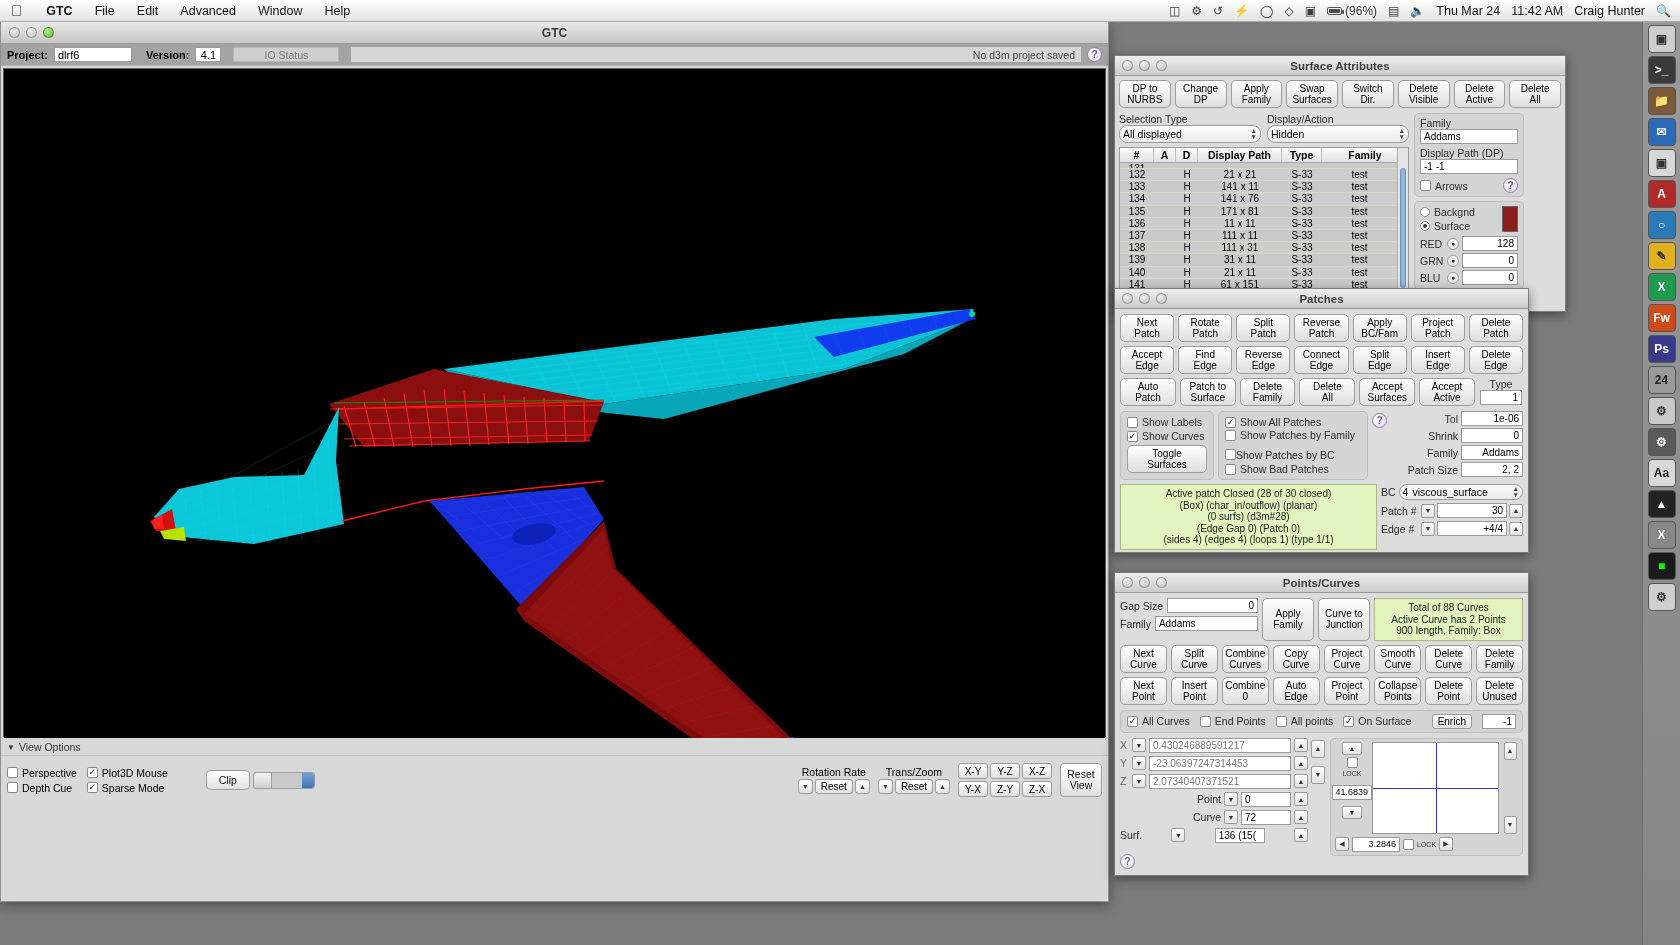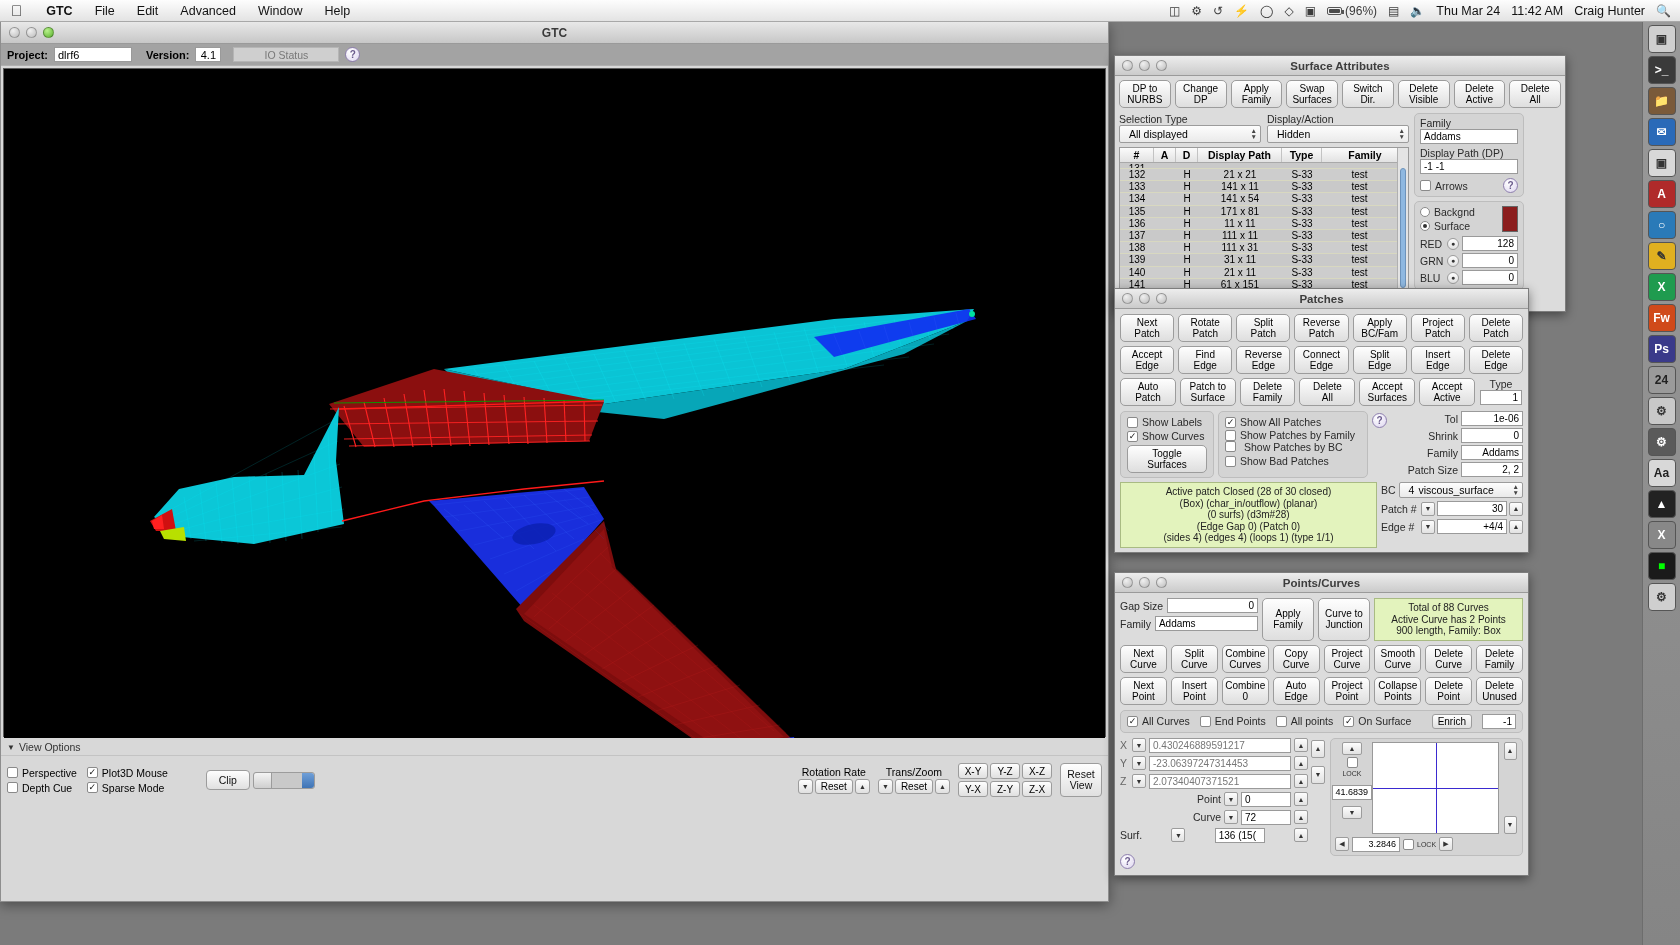--- a/index.html
+++ b/index.html
@@ -118,22 +118,22 @@
   .tbtn { border:1px solid #9c9c9c; border-radius:5px;
     background:linear-gradient(#fefefe,#dedede); font-size:10px;
     line-height:11px; text-align:center; padding:2px 0; flex:1;
     display:flex; flex-direction:column; align-items:center; justify-content:center;
     min-height:26px; }
 
   .group { border:1px solid #bdbdbd; border-radius:5px; background:#d4d4d4;
     padding:4px 6px; }
   .fl { font-size:10.5px; color:#2a2a2a; }
   .popup { background:linear-gradient(#fdfdfd,#eaeaea); border:1px solid #9c9c9c;
-    border-radius:2px; height:18px; display:flex; align-items:center;
-    padding:0 9px; font-size:10.5px; position:relative; }
+    border-radius:8px; height:18px; display:flex; align-items:center;
+    padding:0 3px; font-size:10.5px; position:relative; }
   .popup .arrows { position:absolute; right:3px; top:50%;
     transform:translateY(-50%); font-size:6.5px; line-height:6px;
     color:#444; text-align:center; }
 
   
   .tbl { border:1px solid #9a9a9a; background:#fff; }
   .thead { display:flex; height:15px; background:linear-gradient(#fbfbfb,#e2e2e2);
     border-bottom:1px solid #a9a9a9; font-size:10.5px; font-weight:bold; }
   .thead div { display:flex; align-items:center; justify-content:center;
     border-right:1px solid #c3c3c3; }
@@ -207,20 +207,21 @@
     </div>
     <div class="tl-title">GTC</div>
   </div>
 
   <div id="projrow">
     <span class="lbl">Project:</span>
     <span class="tfield" style="width:78px">dlrf6</span>
     <span class="lbl" style="margin-left:8px">Version:</span>
     <span class="tfield" style="width:26px;justify-content:center">4.1</span>
     <span class="sunken" style="width:106px;margin-left:6px">IO Status</span>
+    <span class="sunken" style="flex:1;margin-left:6px;justify-content:flex-end;padding-right:6px;background:#d5d5d5;border:none;color:#444">No d3m project saved</span>
     <span class="helpbtn">?</span>
   </div>
 
 
   <div id="glwrap">
     <svg id="glcanvas" viewBox="0 0 1101 669" preserveAspectRatio="none">
       <rect width="1101" height="669" fill="#000"></rect>
       <defs>
         <linearGradient id="cyanBody" x1="0" y1="0" x2="1" y2="0">
           <stop offset="0" stop-color="#00c8d8"></stop>
@@ -554,21 +555,21 @@
                 <div style="width:22px"></div>
                 <div style="width:22px">H</div>
                 <div style="width:84px">141 x  11</div>
                 <div style="width:40px">S-33</div>
                 <div style="flex:1;margin-right:11px">test</div>
               </div>
               <div class="trow">
                 <div style="width:34px">134</div>
                 <div style="width:22px"></div>
                 <div style="width:22px">H</div>
-                <div style="width:84px">141 x  54</div>
+                <div style="width:84px">141 x  76</div>
                 <div style="width:40px">S-33</div>
                 <div style="flex:1;margin-right:11px">test</div>
               </div>
               <div class="trow">
                 <div style="width:34px">135</div>
                 <div style="width:22px"></div>
                 <div style="width:22px">H</div>
                 <div style="width:84px">171 x  81</div>
                 <div style="width:40px">S-33</div>
                 <div style="flex:1;margin-right:11px">test</div>
@@ -815,21 +816,21 @@
       </div>
       <div class="group" style="width:150px">
         <div style="display:flex;align-items:center;gap:4px">
           <span class="cb on">✓</span>
           <span class="fl">Show All Patches</span>
         </div>
         <div style="display:flex;align-items:center;gap:4px;margin-top:1px">
           <span class="cb"></span>
           <span class="fl">Show Patches by Family</span>
         </div>
-        <div style="display:flex;align-items:flex-start;gap:8px;margin-top:0">
+        <div style="display:flex;align-items:flex-start;gap:0;margin-top:8px">
           <span class="cb"></span>
           <span class="fl">Show Patches by BC</span>
         </div>
         <div style="display:flex;align-items:center;gap:4px;margin-top:2px">
           <span class="cb"></span>
           <span class="fl">Show Bad Patches</span>
         </div>
       </div>
       <div style="flex:1;display:flex;gap:3px">
         <span class="helpbtn" style="align-self:flex-start;margin-top:2px">?</span>

